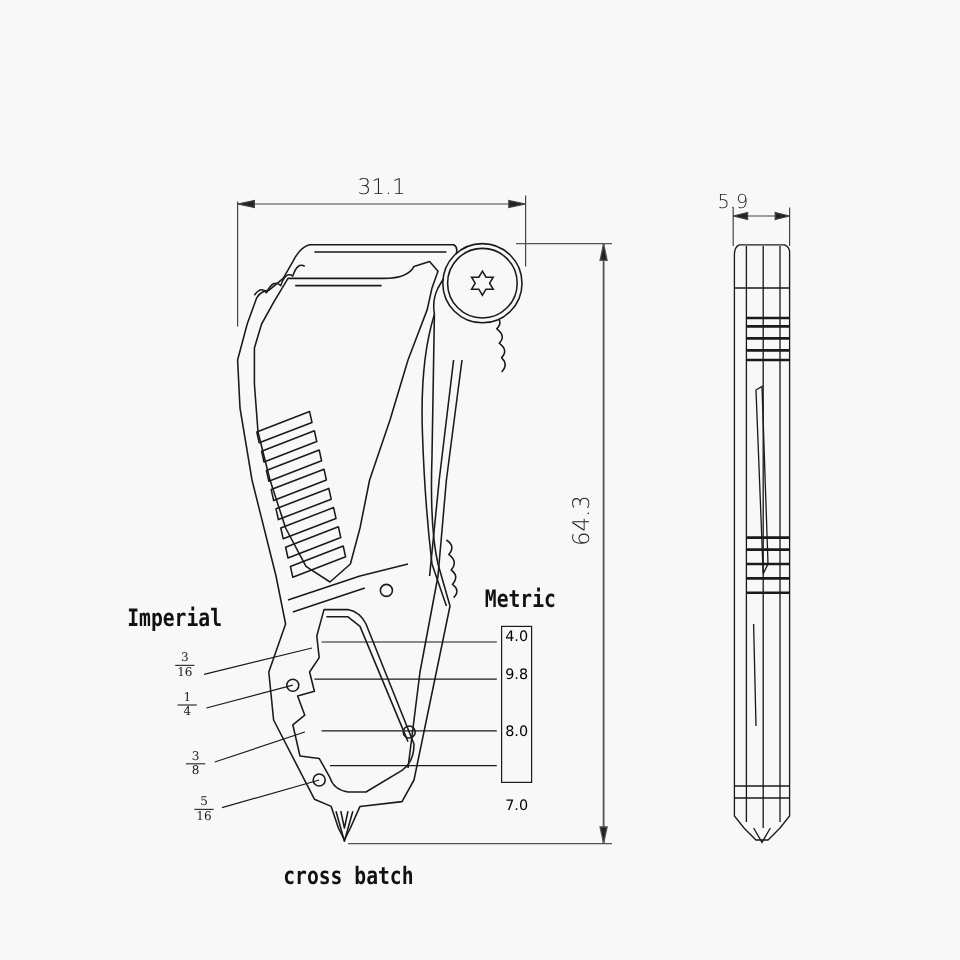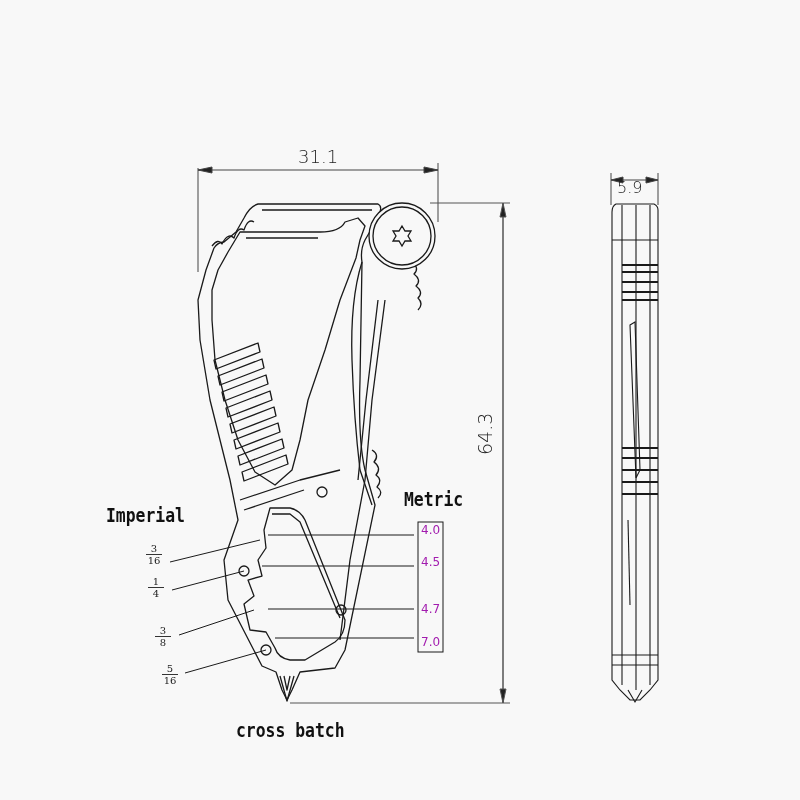--- a/index.html
+++ b/index.html
@@ -3,21 +3,21 @@
 <meta charset="utf-8">
 <style>
   html, body { margin: 0; padding: 0; }
   body { width: 800px; height: 800px; background: #f8f8f8; position: relative; overflow: hidden; font-family: "DejaVu Sans", sans-serif; }
   svg { position: absolute; left: 0; top: 0; }
   .dimtext { position: absolute; font-family: "DejaVu Sans", sans-serif; font-size: 17px; color: #222; font-weight: 300; letter-spacing: 0px; }
   .label-mono { position: absolute; font-family: "DejaVu Sans Mono", monospace; font-size: 20px; color: #111; font-weight: bold; transform: scaleX(0.82); transform-origin: left top; }
   .frac { position: absolute; font-family: "DejaVu Serif", serif; font-size: 10px; color: #222; text-align: center; width: 16px; line-height: 11px; }
   .frac .num { display: block; border-bottom: 1px solid #333; }
   .frac .den { display: block; text-align: center; }
-  .metric-val { position: absolute; font-family: "DejaVu Sans", sans-serif; font-size: 12px; color: #a21caf; }
+  .metric-val { position: absolute; font-family: "DejaVu Sans", sans-serif; font-size: 12px; color: #000000; }
 </style>
 </head>
 <body>
 
 <svg width="800" height="800" viewBox="0 0 800 800">
 
   <g stroke="#444" stroke-width="1" fill="#222">
     <line x1="198" y1="168" x2="198" y2="272"></line>
     <line x1="438" y1="163" x2="438" y2="222"></line>
     <line x1="198" y1="170" x2="438" y2="170"></line>
@@ -126,21 +126,21 @@
     </g>
     <path d="M630,325 L635,322 L640,470 L636,478 Z"></path>
     <line x1="628" y1="520" x2="630" y2="605"></line>
     <line x1="612" y1="655" x2="658" y2="655"></line>
     <line x1="612" y1="665" x2="658" y2="665"></line>
     <path d="M628,690 L635,702 L642,690"></path>
   </g>
 </svg>
 
 <div class="dimtext" style="left:298px; top:146px; font-size:18px;text-align:right;">31.1</div>
-<div class="dimtext" style="left:617px; top:158px; font-size:16px;margin-top:20px;">5.9</div>
+<div class="dimtext" style="left:598px; top:158px; font-size:16px;">5.9</div>
 <div class="dimtext" style="left:474px; top:455px; font-size:19px; transform: rotate(-90deg); transform-origin: left top;">64.3</div>
 
 <div class="label-mono" style="left:106px; top:503px;">Imperial</div>
 <div class="label-mono" style="left:404px; top:487px;">Metric</div>
 <div class="label-mono" style="left:236px; top:718px;">cross batch</div>
 
 <div class="frac" style="left:146px; top:543px;">
   <span class="num">3</span>
   <span class="den">16</span>
 </div>
@@ -151,15 +151,15 @@
 <div class="frac" style="left:155px; top:625px;">
   <span class="num">3</span>
   <span class="den">8</span>
 </div>
 <div class="frac" style="left:162px; top:663px;">
   <span class="num">5</span>
   <span class="den">16</span>
 </div>
 
 <div class="metric-val" style="left:421px; top:523px;">4.0</div>
-<div class="metric-val" style="left:421px; top:555px;">4.5</div>
-<div class="metric-val" style="left:421px; top:602px;">4.7</div>
-<div class="metric-val" style="left:421px; top:635px;">7.0</div>
+<div class="metric-val" style="left:421px; top:555px;">9.8</div>
+<div class="metric-val" style="left:421px; top:602px;">8.0</div>
+<div class="metric-val" style="left:421px; top:664px;">7.0</div>
 
 </body></html>

